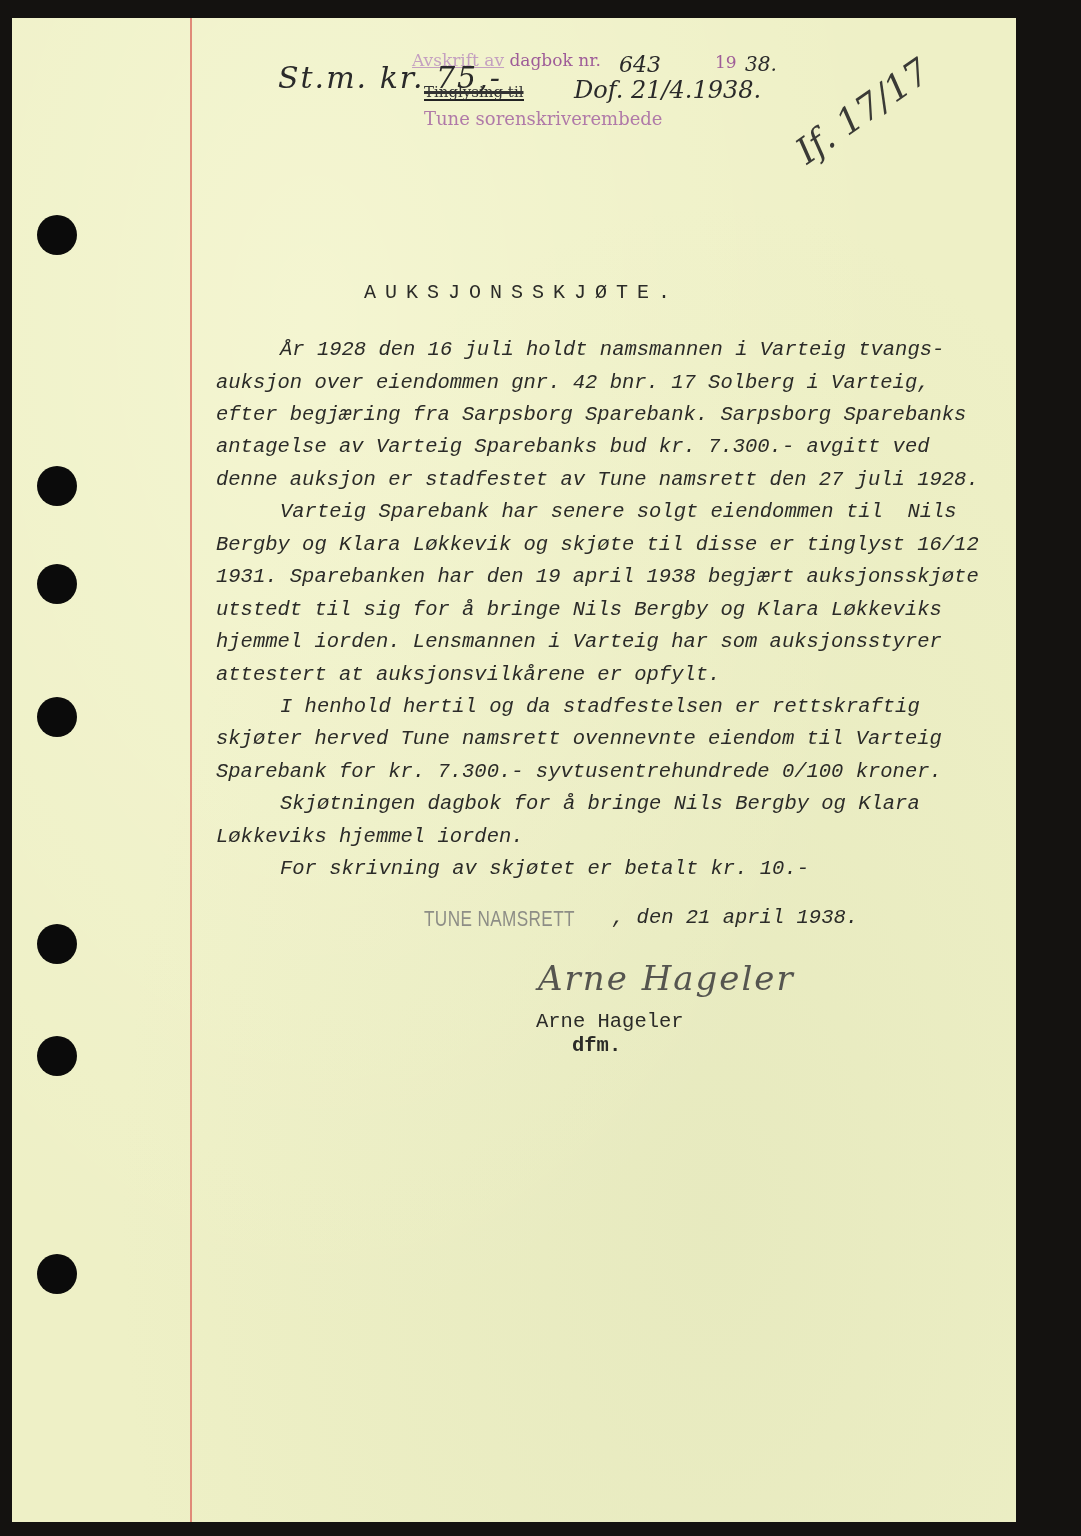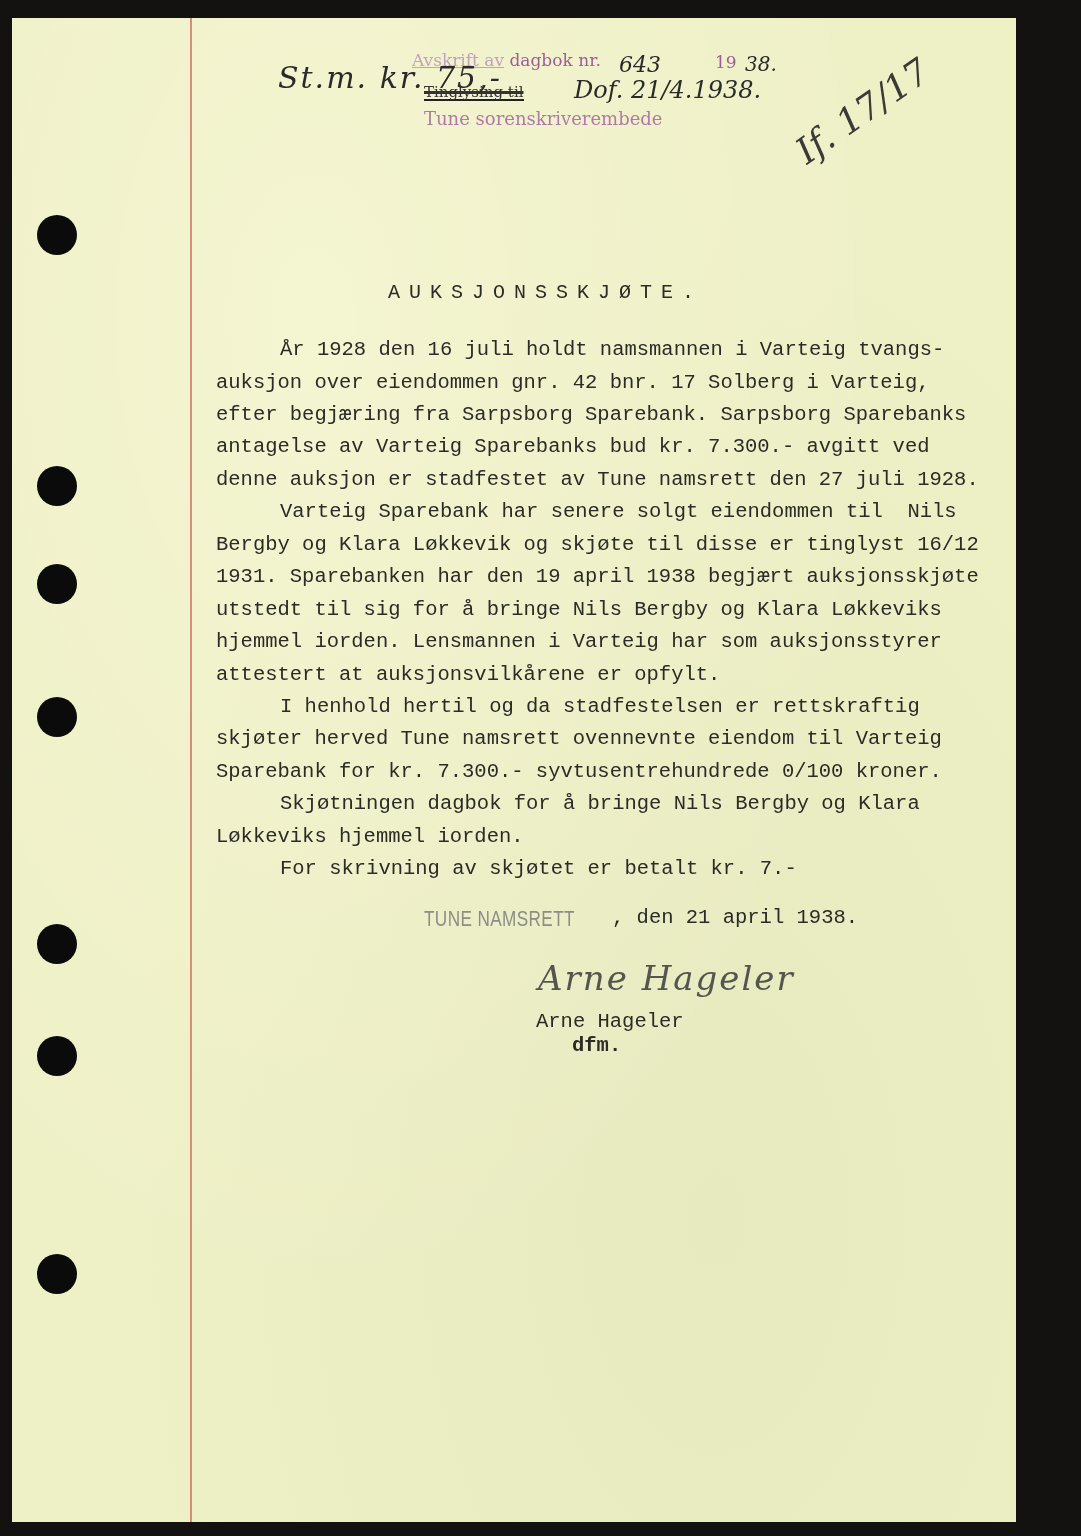--- a/index.html
+++ b/index.html
@@ -21,22 +21,22 @@
             border-bottom:2px solid #222; line-height:14px;margin-top:10px; }
   .stamp-line3 { left:412px; top:90px; font-size:18px; color:#b07aa8; }
   .hand { position:absolute; font-family:"DejaVu Serif", serif; font-style:italic; color:#2a2a2a; }
   .hand-left { left:266px; top:42px; font-size:30px; letter-spacing:2px; }
   .hand-num { left:607px; top:34px; font-size:22px; }
   .hand-year { left:733px; top:34px; font-size:20px; }
   .hand-date { left:562px; top:58px; font-size:24px; }
   .hand-initials { left:776px; top:120px; font-size:36px; transform:rotate(-35deg); transform-origin:left top; color:#3a3a36; }
   .doc { position:absolute; left:0; top:0; width:100%; font-family:"Liberation Mono", "DejaVu Sans Mono", monospace;
          color:#2b2b28; font-size:20.5px; }
-  .title { position:absolute; left:376px; top:263px; letter-spacing:9px; font-size:20px; }
-  .line { position:absolute; left:204px; white-space:pre; }
+  .title { position:absolute; left:352px; top:263px; letter-spacing:9px; font-size:20px; }
+  .line { position:absolute; left:204px; white-space:pre;font-style:italic; }
   .indent { left:268px; }
   .court-stamp { position:absolute; left:412px; top:888px; font-family:"Liberation Sans", sans-serif;
                  color:#8d8d86; font-size:22px; letter-spacing:0.5px; transform:scaleX(0.78); transform-origin:left; }
   .signature { position:absolute; left:526px; top:940px; font-family:"DejaVu Serif", serif; font-style:italic;
                color:#55554f; font-size:34px; letter-spacing:2px; }
   .sig-name { position:absolute; left:524px; top:992px; }
   .sig-title { position:absolute; left:560px; top:1016px;font-weight:bold; }
 </style>
 </head>
 <body>
@@ -78,21 +78,21 @@
     <div class="line" style="top:515px">Bergby og Klara Løkkevik og skjøte til disse er tinglyst 16/12</div>
     <div class="line" style="top:547px">1931. Sparebanken har den 19 april 1938 begjært auksjonsskjøte</div>
     <div class="line" style="top:580px">utstedt til sig for å bringe Nils Bergby og Klara Løkkeviks</div>
     <div class="line" style="top:612px">hjemmel iorden. Lensmannen i Varteig har som auksjonsstyrer</div>
     <div class="line" style="top:645px">attestert at auksjonsvilkårene er opfylt.</div>
     <div class="line indent" style="top:677px">I henhold hertil og da stadfestelsen er rettskraftig</div>
     <div class="line" style="top:709px">skjøter herved Tune namsrett ovennevnte eiendom til Varteig</div>
     <div class="line" style="top:742px">Sparebank for kr. 7.300.- syvtusentrehundrede 0/100 kroner.</div>
     <div class="line indent" style="top:774px">Skjøtningen dagbok for å bringe Nils Bergby og Klara</div>
     <div class="line" style="top:807px">Løkkeviks hjemmel iorden.</div>
-    <div class="line indent" style="top:839px">For skrivning av skjøtet er betalt kr. 7.-</div>
+    <div class="line indent" style="top:839px">For skrivning av skjøtet er betalt kr. 10.-</div>
 
     <div class="court-stamp">TUNE NAMSRETT</div>
     <div class="line" style="left:600px; top:888px;">, den 21 april 1938.</div>
 
     <div class="signature">Arne Hageler</div>
     <div class="sig-name">Arne Hageler</div>
     <div class="sig-title">dfm.</div>
   </div>
 </div>
 

